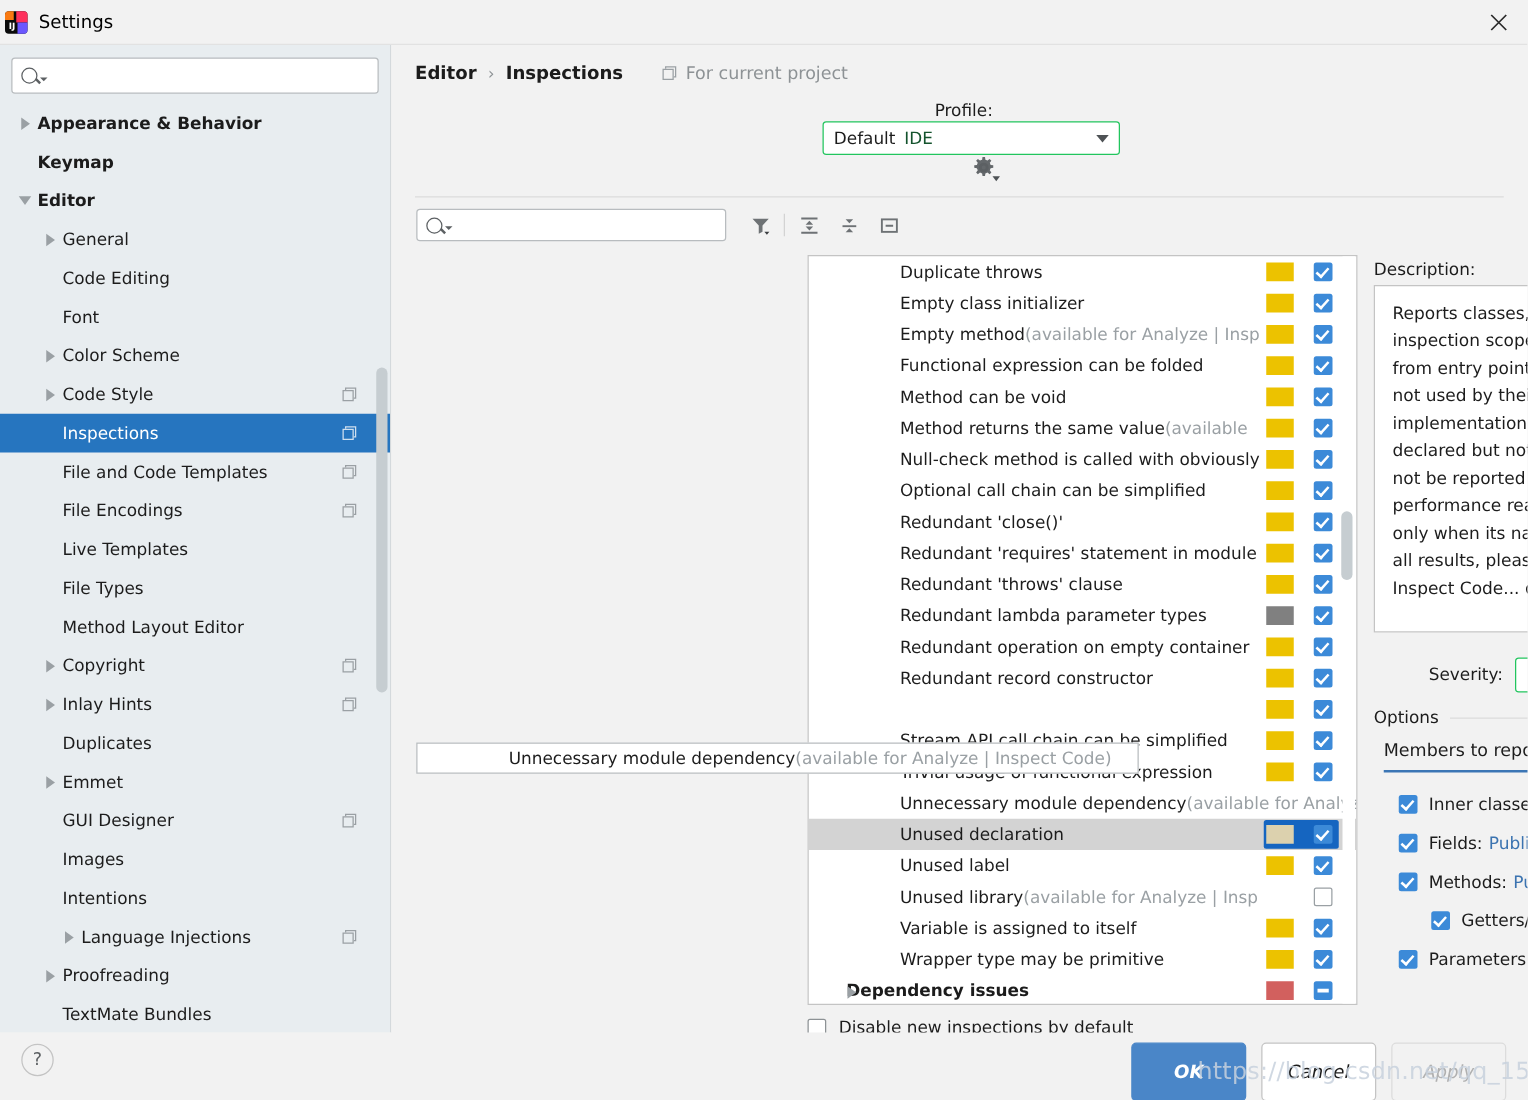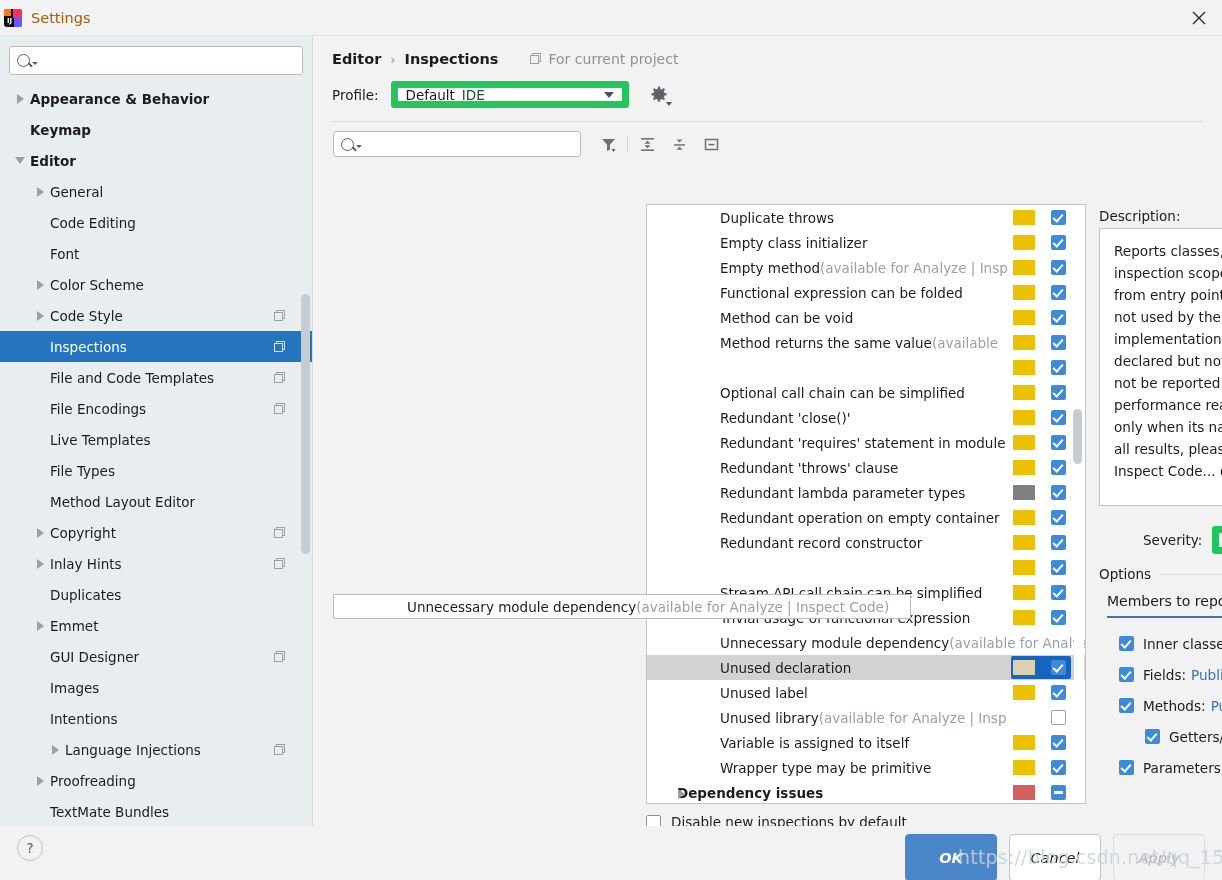--- a/index.html
+++ b/index.html
@@ -18,21 +18,21 @@
   .titlebar{
     height:36px; background:#f2f2f2; display:flex; align-items:center;
     border-bottom:1px solid #e2e2e2; position:relative;
   }
   .app-logo{ width:18px;height:18px;margin-left:4px;margin-right:9px;position:relative;flex:none;}
   .app-logo .sq{position:absolute;inset:0;border-radius:3px;background:#0b0b0b;}
   .app-logo .bar1{position:absolute;left:0;top:0;width:7px;height:7px;background:#f97a12;border-top-left-radius:3px;}
   .app-logo .bar2{position:absolute;right:0;top:0;width:9px;height:9px;background:#fe315d;border-top-right-radius:3px;}
   .app-logo .bar3{position:absolute;right:0;bottom:0;width:8px;height:9px;background:#6b57ff;border-bottom-right-radius:3px;}
   .app-logo .lbl{position:absolute;left:3px;bottom:2px;color:#fff;font-size:7px;font-weight:bold;line-height:1;}
-  .title-text{font-size:14.5px;color:#a16207;}
+  .title-text{font-size:14.5px;color:#000000;}
   .win-close{
     position:absolute; right:0; top:0; width:46px;height:36px;
     display:flex;align-items:center;justify-content:center;cursor:default;
   }
   .win-close svg{display:block;}
 
   
   .dialog-body{ position:absolute; left:0; top:36px; right:0; bottom:54px; display:flex; }
 
   
@@ -68,24 +68,24 @@
   
   .content{ flex:1; position:relative; background:#f2f2f2; padding:0 0 0 0;}
   .breadcrumb{ display:flex; align-items:center; padding:15px 0 0 19px; }
   .bc-item{ font-weight:bold; font-size:14.5px;}
   .bc-sep{ color:#8d9295; margin:0 9px; font-size:13px;}
   .bc-project{ color:#8d9295; font-size:14px; margin-left:31px; display:flex; align-items:center; gap:7px;}
   .ic-sheet{width:12px;height:12px;position:relative;flex:none;}
   .ic-sheet .a{position:absolute;left:2px;top:0;width:9px;height:9px;border:1.3px solid #9aa0a4;background:#f2f2f2;}
   .ic-sheet .b{position:absolute;left:0;top:2px;width:9px;height:9px;border:1.3px solid #9aa0a4;background:#f2f2f2;}
 
-  .profile-row{ display:flex; align-items:center; padding:14px 0 0 19px; }
+  .profile-row{ display:flex; align-items:center; padding:14px 0 0 19px;flex-direction:column; }
   .profile-lbl{ font-size:13.5px; margin-right:12px;}
   .combo{
-    height:27px;background:#fff;border:7px solid #22c55e;border-radius:3px;
+    height:27px;background:#fff;border:1px solid #22c55e;border-radius:3px;
     display:flex;align-items:center;padding:0 8px; position:relative; cursor:default;justify-content:center;
   }
   .combo .cval{font-size:13.5px;}
   .combo .cval2{font-size:13.5px;color:#14532d;margin-left:7px;}
   .combo .arrow{width:0;height:0;border-left:5px solid transparent;border-right:5px solid transparent;border-top:6px solid #4e5255;margin-left:auto;}
   .profile-combo{width:238px;}
   .gear{ margin-left:20px; width:20px;height:20px;position:relative; cursor:default;}
 
   .toolbar-sep{ height:1px;background:#dcdcdc;margin:13px 19px 0 19px;}
   .list-toolbar{ display:flex; align-items:center; padding:9px 0 0 20px;}
@@ -447,20 +447,21 @@
             <span class="sev" style="background: rgb(236, 194, 0);"></span>
             <span class="chk on"></span>
           </div>
           <div class="insp-row">
             <span class="insp-name">Method returns the same value</span>
             <span class="insp-note"> (available</span>
             <span class="sev" style="background: rgb(236, 194, 0);"></span>
             <span class="chk on"></span>
           </div>
           <div class="insp-row">
+            <span class="insp-name">Null-check method is called with obviously</span>
             <span class="sev" style="background: rgb(236, 194, 0);"></span>
             <span class="chk on"></span>
           </div>
           <div class="insp-row">
             <span class="insp-name">Optional call chain can be simplified</span>
             <span class="sev" style="background: rgb(236, 194, 0);"></span>
             <span class="chk on"></span>
           </div>
           <div class="insp-row">
             <span class="insp-name">Redundant 'close()'</span>

